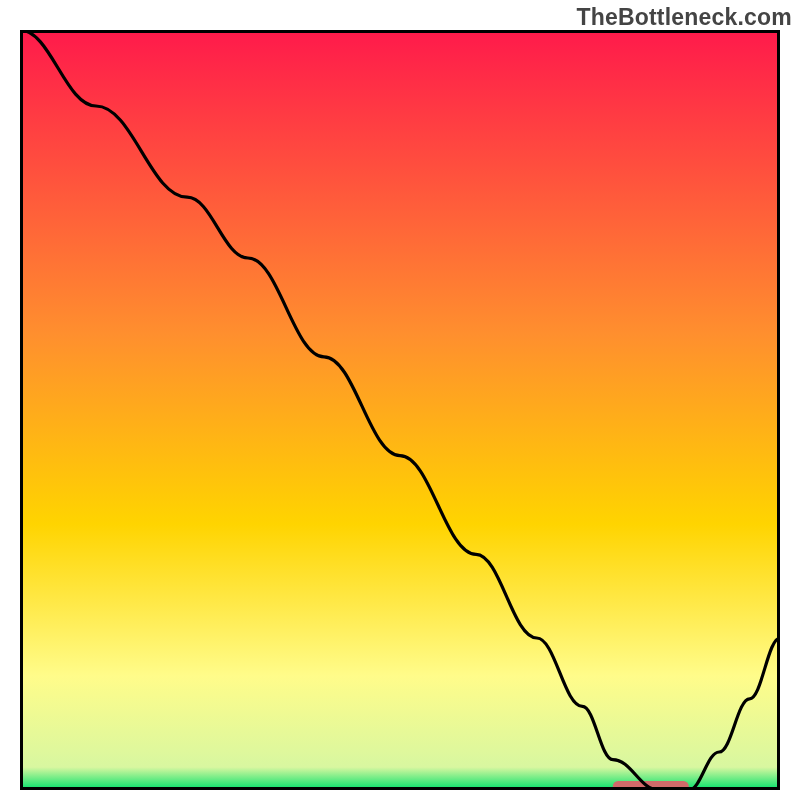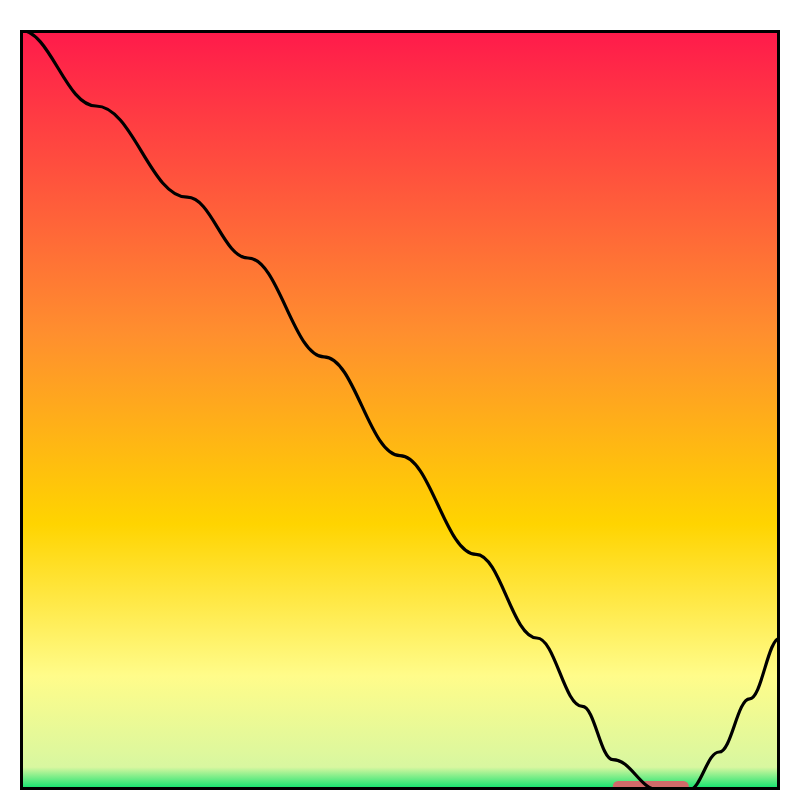--- a/index.html
+++ b/index.html
@@ -32,20 +32,21 @@
     top: 30px;
     width: 760px;
     height: 760px;
   }
   svg { display: block; }
 </style>
 </head>
 <body>
 
 <div class="wrap">
+  <div class="watermark">TheBottleneck.com</div>
 
   <div class="plot-area">
     <svg id="chart-svg" width="760" height="760" viewBox="0 0 760 760" preserveAspectRatio="none">
       <defs>
         <linearGradient id="bg-grad" x1="0" y1="0" x2="0" y2="1">
 
         <stop offset="0.00%" stop-color="#ff1a4b"></stop>
             <stop offset="40.00%" stop-color="#ff8f2e"></stop>
             <stop offset="65.00%" stop-color="#ffd400"></stop>
             <stop offset="85.00%" stop-color="#fffc8a"></stop>

